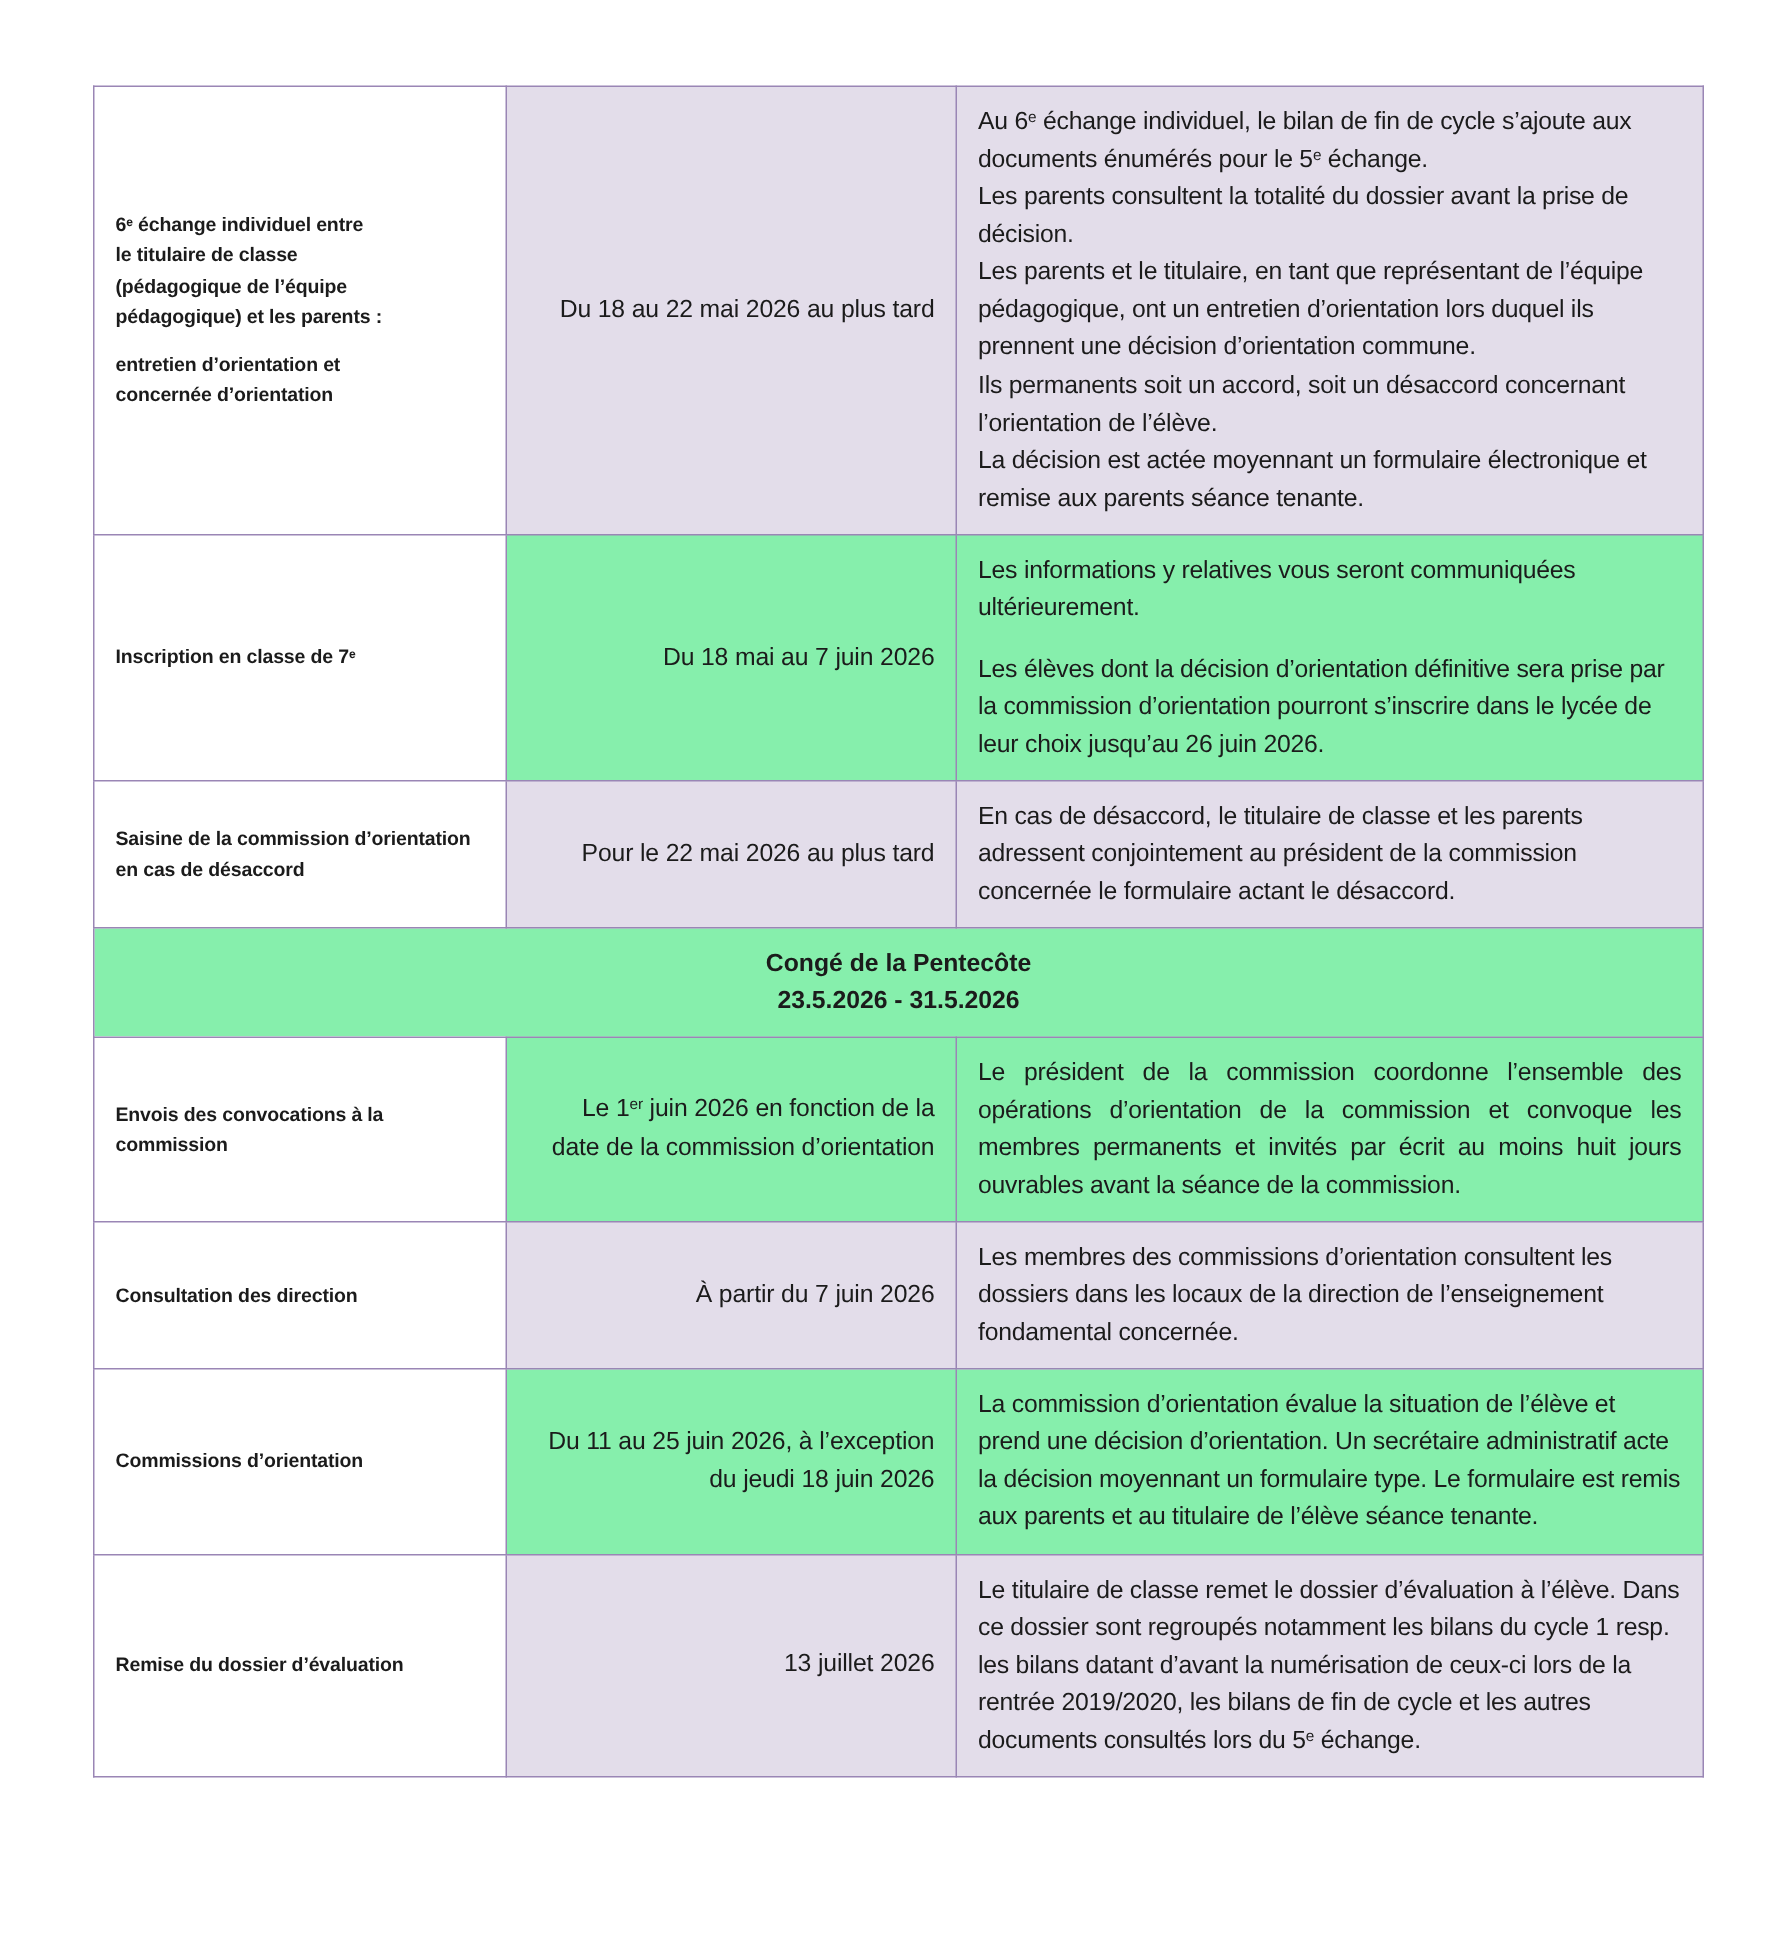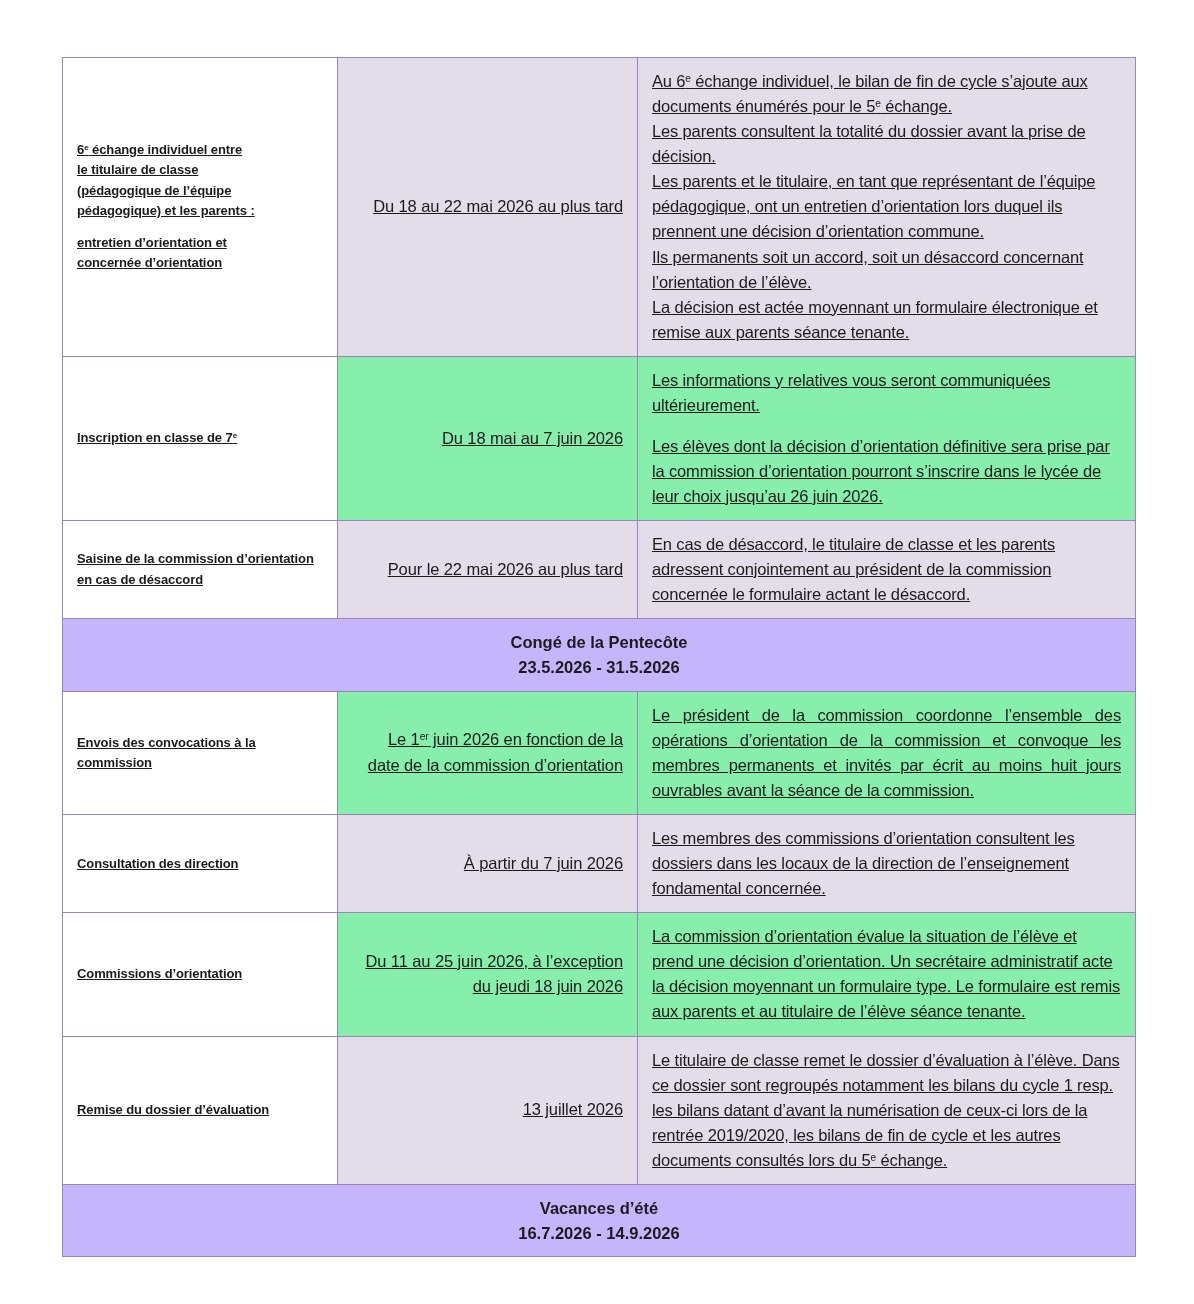--- a/index.html
+++ b/index.html
@@ -39,21 +39,21 @@
     border: 1px solid #9a86b5;
     vertical-align: middle;
     padding: 11px 14px 11px 14px;
     box-sizing: border-box;
   }
 
   
   .bg-white   { background: #ffffff; }
   .bg-lilac   { background: #e3ddea; }
   .bg-purple  { background: #86efac; }
-  .bg-green   { background: #c4b5fd; }
+  .bg-green   { background: #86efac; }
 
   
   .task {
     font-weight: bold;
     font-size: 13px;
     line-height: 1.55;
     letter-spacing: -0.1px;
   }
   .date {
     font-weight: normal;
@@ -83,21 +83,21 @@
   .banner .l2 { display: block; }
 
   .gap { display: block; height: 0.95em; }
 
   sup {
     font-size: 0.62em;
     vertical-align: 0.45em;
     line-height: 0;
   }
 
-  p { margin: 0; text-decoration: underline; }
+  p { margin: 0; }
 </style>
 </head>
 <body>
 
 <div class="page">
 
   <table class="schedule">
     <colgroup>
       <col class="c-task">
       <col class="c-date">
@@ -197,23 +197,17 @@
           <p>Remise du dossier d’évaluation</p>
         </td>
         <td class="bg-lilac date">
           <p>13 juillet 2026</p>
         </td>
         <td class="bg-lilac note">
           <p><span>Le titulaire de classe remet le dossier d’évaluation à l’élève. Dans ce dossier sont regroupés notamment les bilans du cycle 1 resp. les bilans datant d’avant la numérisation de ceux-ci lors de la rentrée 2019/2020, les bilans de fin de cycle et les autres documents consultés lors du 5</span><sup>e</sup><span> échange.</span></p>
         </td>
       </tr>
 
-      <tr>
-        <td class="bg-green banner" colspan="3">
-          <span class="l1">Vacances d’été</span>
-          <span class="l2">16.7.2026 - 14.9.2026</span>
-        </td>
-      </tr>
 
     </tbody>
   </table>
 
 </div>
 
 </body></html>

